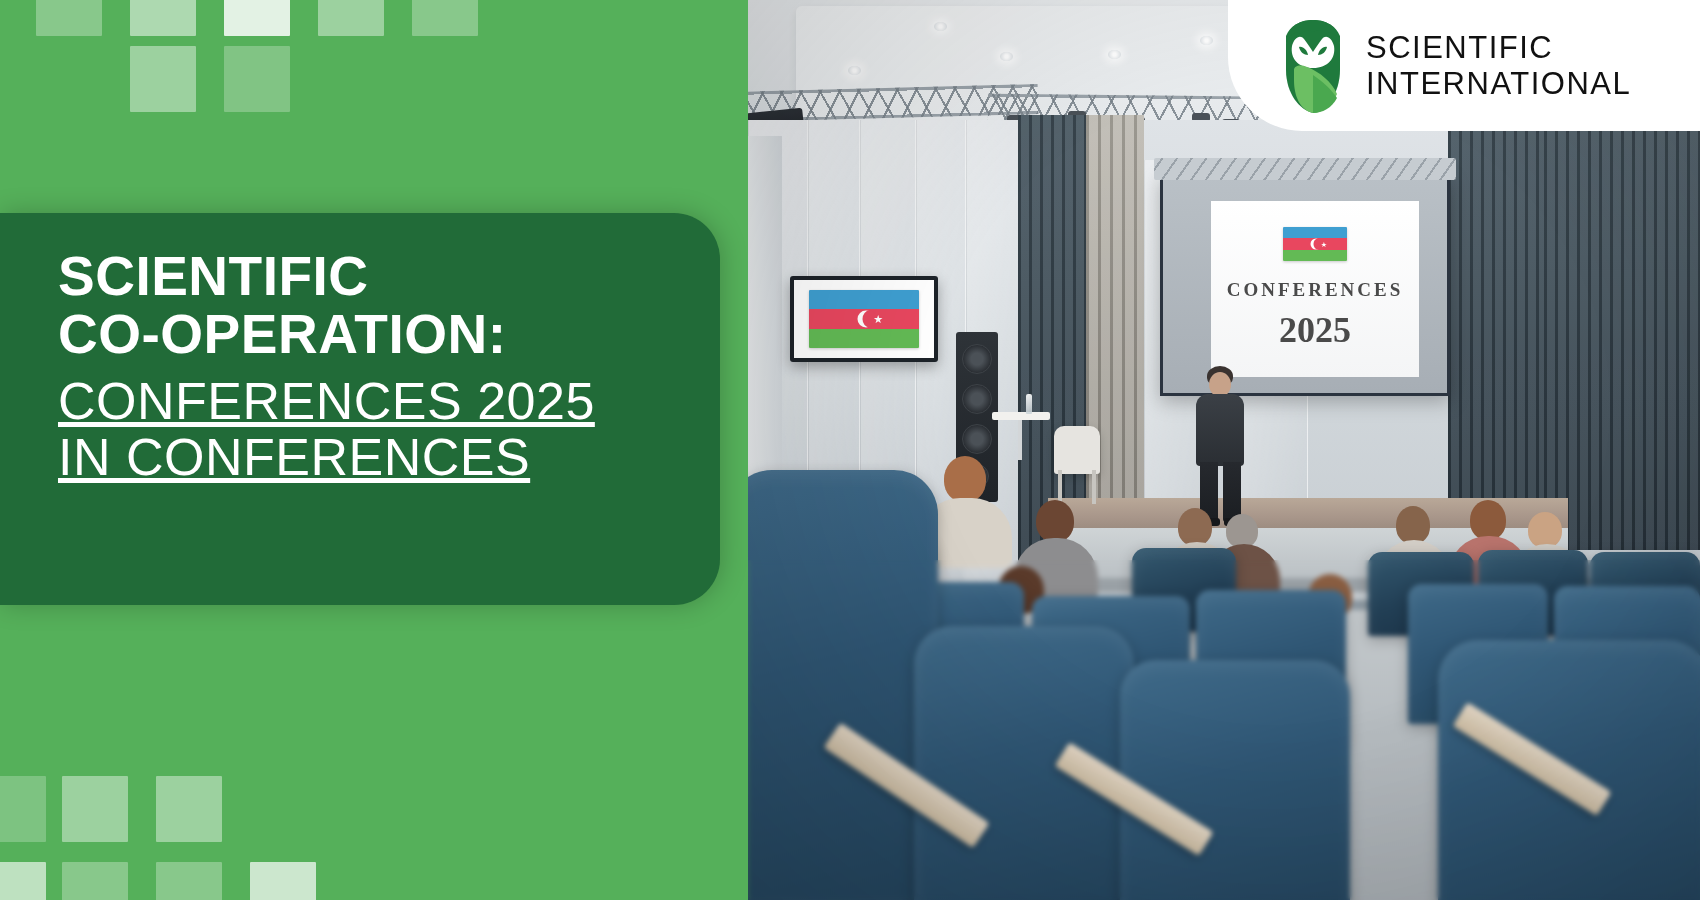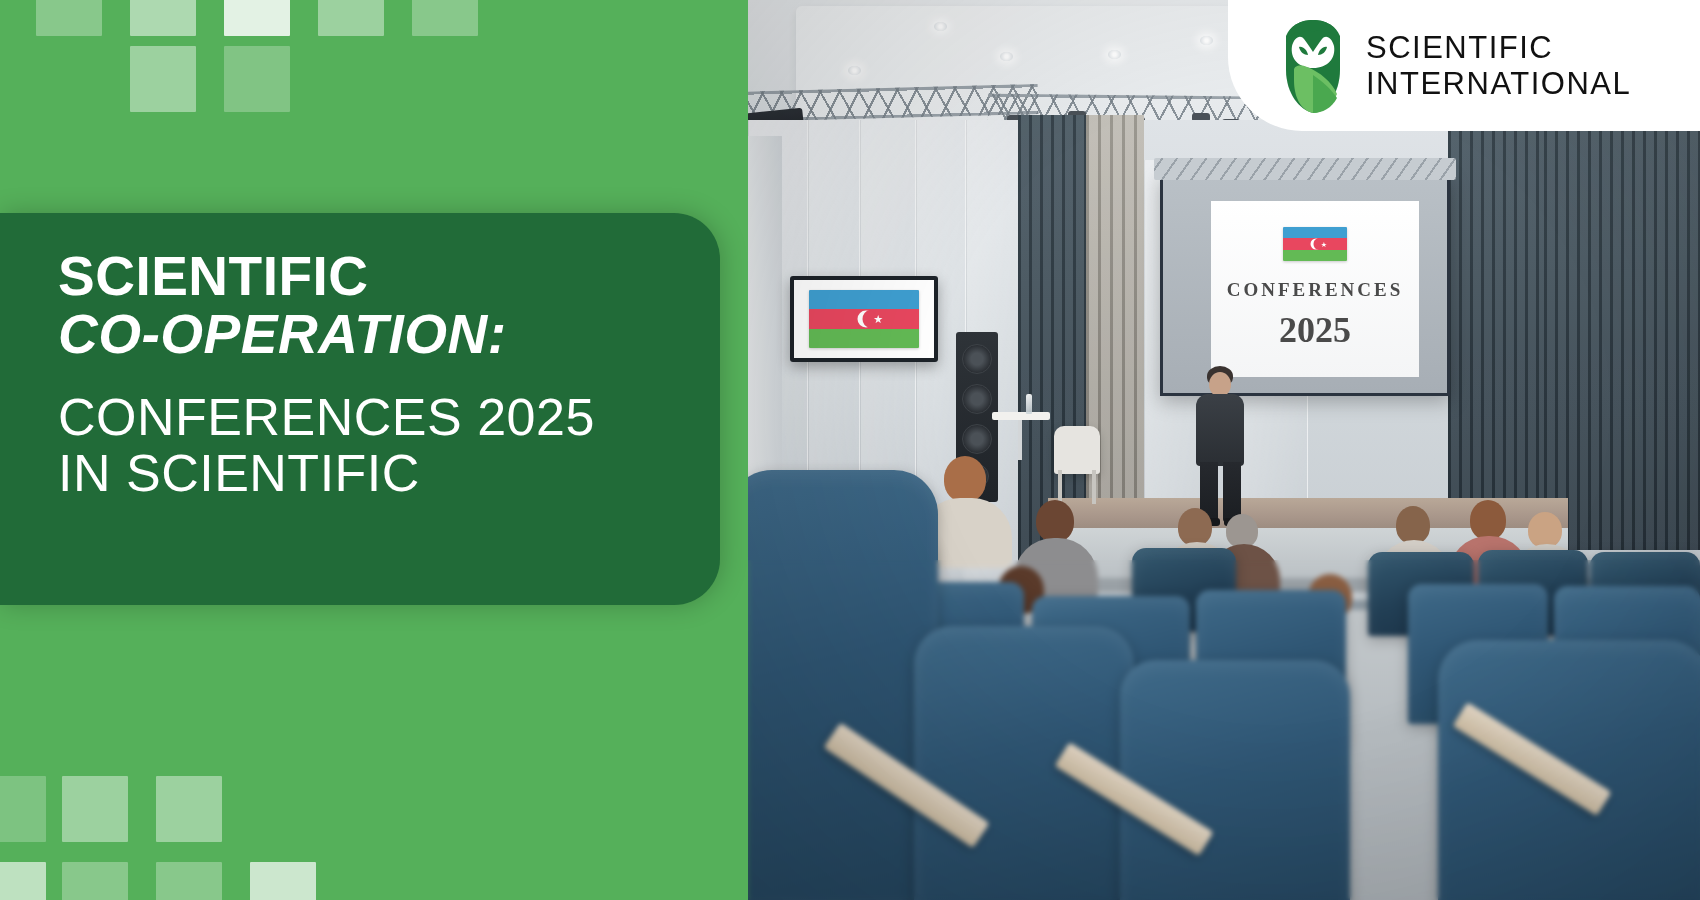--- a/index.html
+++ b/index.html
@@ -278,21 +278,21 @@
     line-height:1.055;
     letter-spacing:0.5px;
   }
   .t-light {
     color:#ffffff;
     font-weight:300;
     font-size:52px;
     line-height:1.08;
     letter-spacing:0.5px;
   }
-  .t-light .ln { display:block; }
+  .t-light .ln { display:block;text-decoration:underline; }
 
   
   .logo-badge {
     position:absolute;
     right:0; top:0;
     width:472px; height:131px;
     background:#ffffff;
     border-radius:0 0 0 74px;
     z-index:7;
     display:flex; align-items:center;
@@ -499,24 +499,24 @@
       <div class="armrest" style="left:712px; top:700px; width:170px; height:28px; transform:rotate(32deg);"></div>
 
       <div class="blur-front"></div>
       <div class="photo-vignette"></div>
     </div>
   </div>
 
   <div class="title-panel">
     <div class="title-wrap">
       <div class="t-bold">SCIENTIFIC</div>
-      <div class="t-bold" style="margin-bottom:26px;font-style:italic;">CO-OPERATION:</div>
+      <div class="t-bold" style="margin-bottom:10px;">CO-OPERATION:</div>
       <div class="t-light">
         <span class="ln">CONFERENCES 2025</span>
-        <span class="ln">IN SCIENTIFIC</span>
+        <span class="ln">IN CONFERENCES</span>
       </div>
     </div>
   </div>
 
   <div class="logo-badge">
     <div class="logo-mark">
       <svg viewBox="0 0 66 96" width="66" height="96" xmlns="http://www.w3.org/2000/svg">
 
         <path d="M6 26 C6 10 18 2 33 2 C48 2 60 10 60 26 L60 52 C60 76 46 92 33 95 C20 92 6 76 6 52 Z" fill="#1f7a3d"></path>
 

